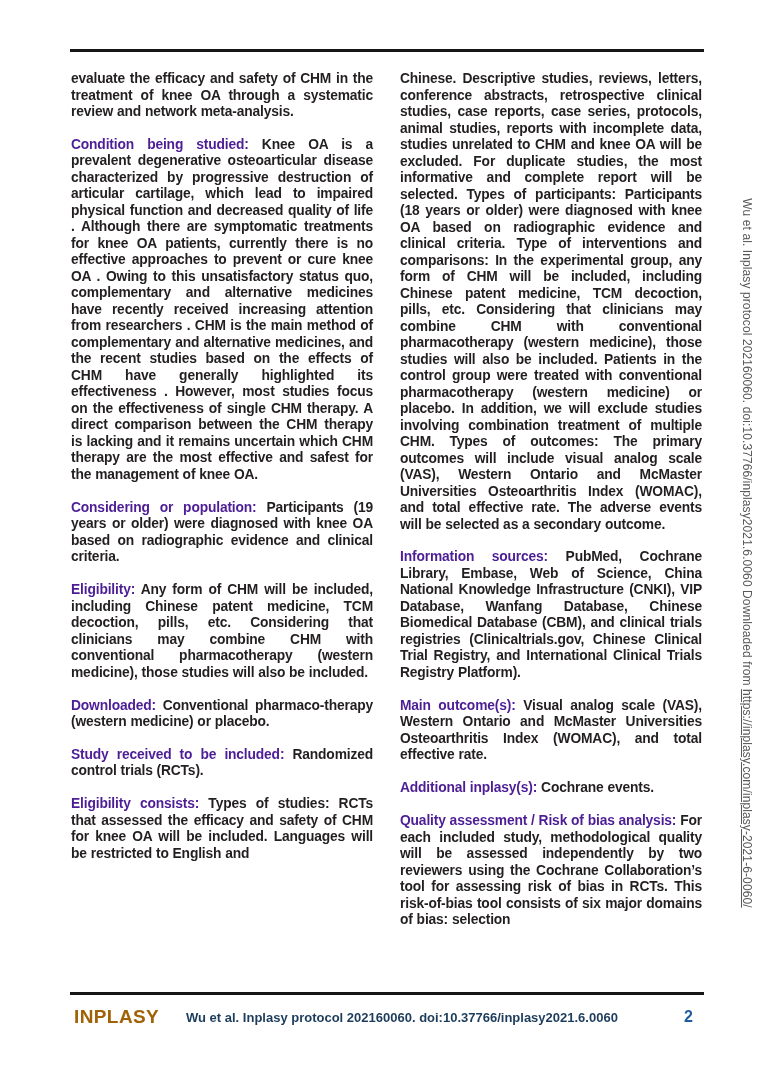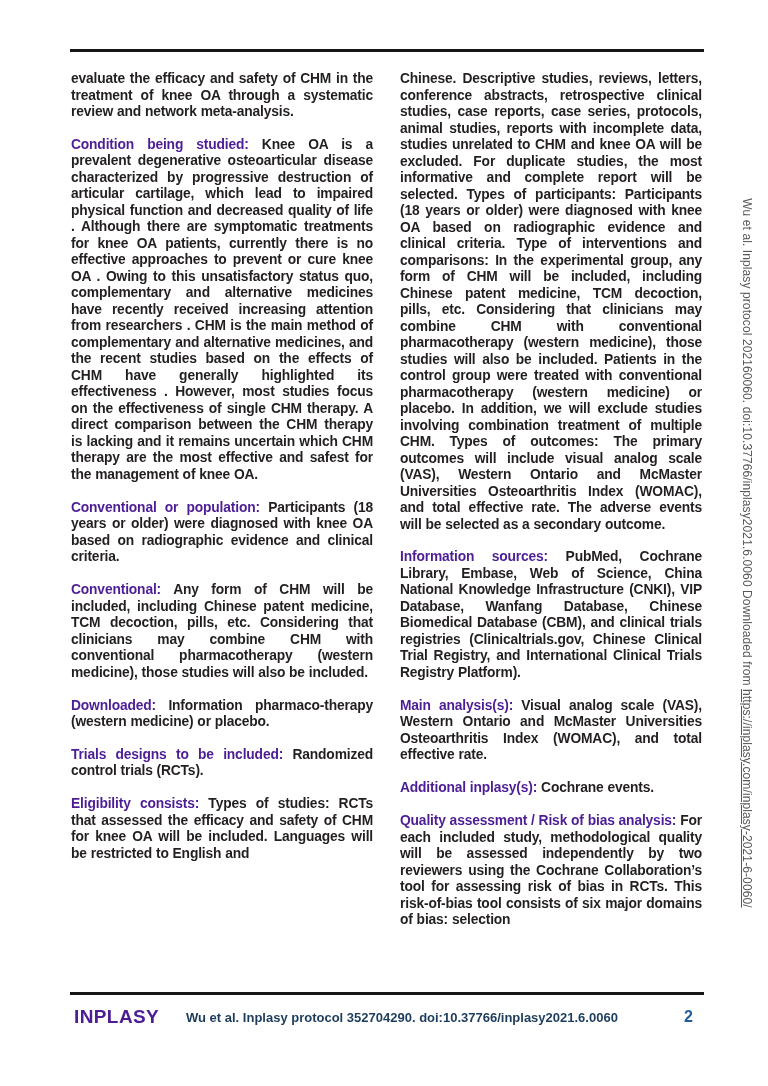--- a/index.html
+++ b/index.html
@@ -33,21 +33,21 @@
     line-height:16.5px;
     text-align:justify;
     letter-spacing:-0.15px;
     word-spacing:0.2px;
   }
   .para:last-child { margin-bottom:16px; }
   .lbl { color:#4c1d95; }
 
   .footer-logo {
     position:absolute; left:74px; top:1006px;
-    font-size:19px; font-weight:bold; color:#4c1d95;
+    font-size:19px; font-weight:bold; color:#a16207;
     letter-spacing:0.4px;
   }
   .footer-cite {
     position:absolute; left:186px; top:1010px;
     font-size:13px; font-weight:bold; color:#1d3c5c;
   }
   .footer-page {
     position:absolute; left:684px; top:1008px;
     font-size:16px; font-weight:bold; color:#1e5c9e;
   }
@@ -69,38 +69,38 @@
 
 <div class="page">
 
   <div class="rule top"></div>
 
   <div class="columns">
 
     <div class="col">
       <p class="para"><span class="lbl"></span><span>evaluate the efficacy and safety of CHM in the treatment of knee OA through a systematic review and network meta-analysis.</span></p>
       <p class="para"><span class="lbl">Condition being studied:</span><span> Knee OA is a prevalent degenerative osteoarticular disease characterized by progressive destruction of articular cartilage, which lead to impaired physical function and decreased quality of life . Although there are symptomatic treatments for knee OA patients, currently there is no effective approaches to prevent or cure knee OA . Owing to this unsatisfactory status quo, complementary and alternative medicines have recently received increasing attention from researchers . CHM is the main method of complementary and alternative medicines, and the recent studies based on the effects of CHM have generally highlighted its effectiveness . However, most studies focus on the effectiveness of single CHM therapy. A direct comparison between the CHM therapy is lacking and it remains uncertain which CHM therapy are the most effective and safest for the management of knee OA.</span></p>
-      <p class="para"><span class="lbl">Conventional or population:</span><span> Participants (18 years or older) were diagnosed with knee OA based on radiographic evidence and clinical criteria.</span></p>
-      <p class="para"><span class="lbl">Conventional:</span><span> Any form of CHM will be included, including Chinese patent medicine, TCM decoction, pills, etc. Considering that clinicians may combine CHM with conventional pharmacotherapy (western medicine), those studies will also be included.</span></p>
-      <p class="para"><span class="lbl">Downloaded:</span><span> Information pharmaco-therapy (western medicine) or placebo.</span></p>
-      <p class="para"><span class="lbl">Trials designs to be included:</span><span> Randomized control trials (RCTs).</span></p>
+      <p class="para"><span class="lbl">Considering or population:</span><span> Participants (19 years or older) were diagnosed with knee OA based on radiographic evidence and clinical criteria.</span></p>
+      <p class="para"><span class="lbl">Eligibility:</span><span> Any form of CHM will be included, including Chinese patent medicine, TCM decoction, pills, etc. Considering that clinicians may combine CHM with conventional pharmacotherapy (western medicine), those studies will also be included.</span></p>
+      <p class="para"><span class="lbl">Downloaded:</span><span> Conventional pharmaco-therapy (western medicine) or placebo.</span></p>
+      <p class="para"><span class="lbl">Study received to be included:</span><span> Randomized control trials (RCTs).</span></p>
       <p class="para"><span class="lbl">Eligibility consists:</span><span> Types of studies: RCTs that assessed the efficacy and safety of CHM for knee OA will be included. Languages will be restricted to English and</span></p>
     </div>
 
     <div class="col">
       <p class="para"><span class="lbl"></span><span>Chinese. Descriptive studies, reviews, letters, conference abstracts, retrospective clinical studies, case reports, case series, protocols, animal studies, reports with incomplete data, studies unrelated to CHM and knee OA will be excluded. For duplicate studies, the most informative and complete report will be selected. Types of participants: Participants (18 years or older) were diagnosed with knee OA based on radiographic evidence and clinical criteria. Type of interventions and comparisons: In the experimental group, any form of CHM will be included, including Chinese patent medicine, TCM decoction, pills, etc. Considering that clinicians may combine CHM with conventional pharmacotherapy (western medicine), those studies will also be included. Patients in the control group were treated with conventional pharmacotherapy (western medicine) or placebo. In addition, we will exclude studies involving combination treatment of multiple CHM. Types of outcomes: The primary outcomes will include visual analog scale (VAS), Western Ontario and McMaster Universities Osteoarthritis Index (WOMAC), and total effective rate. The adverse events will be selected as a secondary outcome.</span></p>
       <p class="para"><span class="lbl">Information sources:</span><span> PubMed, Cochrane Library, Embase, Web of Science, China National Knowledge Infrastructure (CNKI), VIP Database, Wanfang Database, Chinese Biomedical Database (CBM), and clinical trials registries (Clinicaltrials.gov, Chinese Clinical Trial Registry, and International Clinical Trials Registry Platform).</span></p>
-      <p class="para"><span class="lbl">Main analysis(s):</span><span> Visual analog scale (VAS), Western Ontario and McMaster Universities Osteoarthritis Index (WOMAC), and total effective rate.</span></p>
+      <p class="para"><span class="lbl">Main outcome(s):</span><span> Visual analog scale (VAS), Western Ontario and McMaster Universities Osteoarthritis Index (WOMAC), and total effective rate.</span></p>
       <p class="para"><span class="lbl">Additional inplasy(s):</span><span> Cochrane events.</span></p>
       <p class="para"><span class="lbl">Quality assessment / Risk of bias analysis:</span><span> For each included study, methodological quality will be assessed independently by two reviewers using the Cochrane Collaboration’s tool for assessing risk of bias in RCTs. This risk-of-bias tool consists of six major domains of bias: selection</span></p>
     </div>
 
   </div>
 
   <div class="rule bottom"></div>
 
   <div class="footer-logo">INPLASY</div>
-  <div class="footer-cite">Wu et al. Inplasy protocol 352704290. doi:10.37766/inplasy2021.6.0060</div>
+  <div class="footer-cite">Wu et al. Inplasy protocol 202160060. doi:10.37766/inplasy2021.6.0060</div>
   <div class="footer-page">2</div>
 
   <div class="sidebar"><span>Wu et al. Inplasy protocol 202160060. doi:10.37766/inplasy2021.6.0060 Downloaded from </span><span class="link">https://inplasy.com/inplasy-2021-6-0060/</span></div>
 
 </div>
 
 </body></html>

